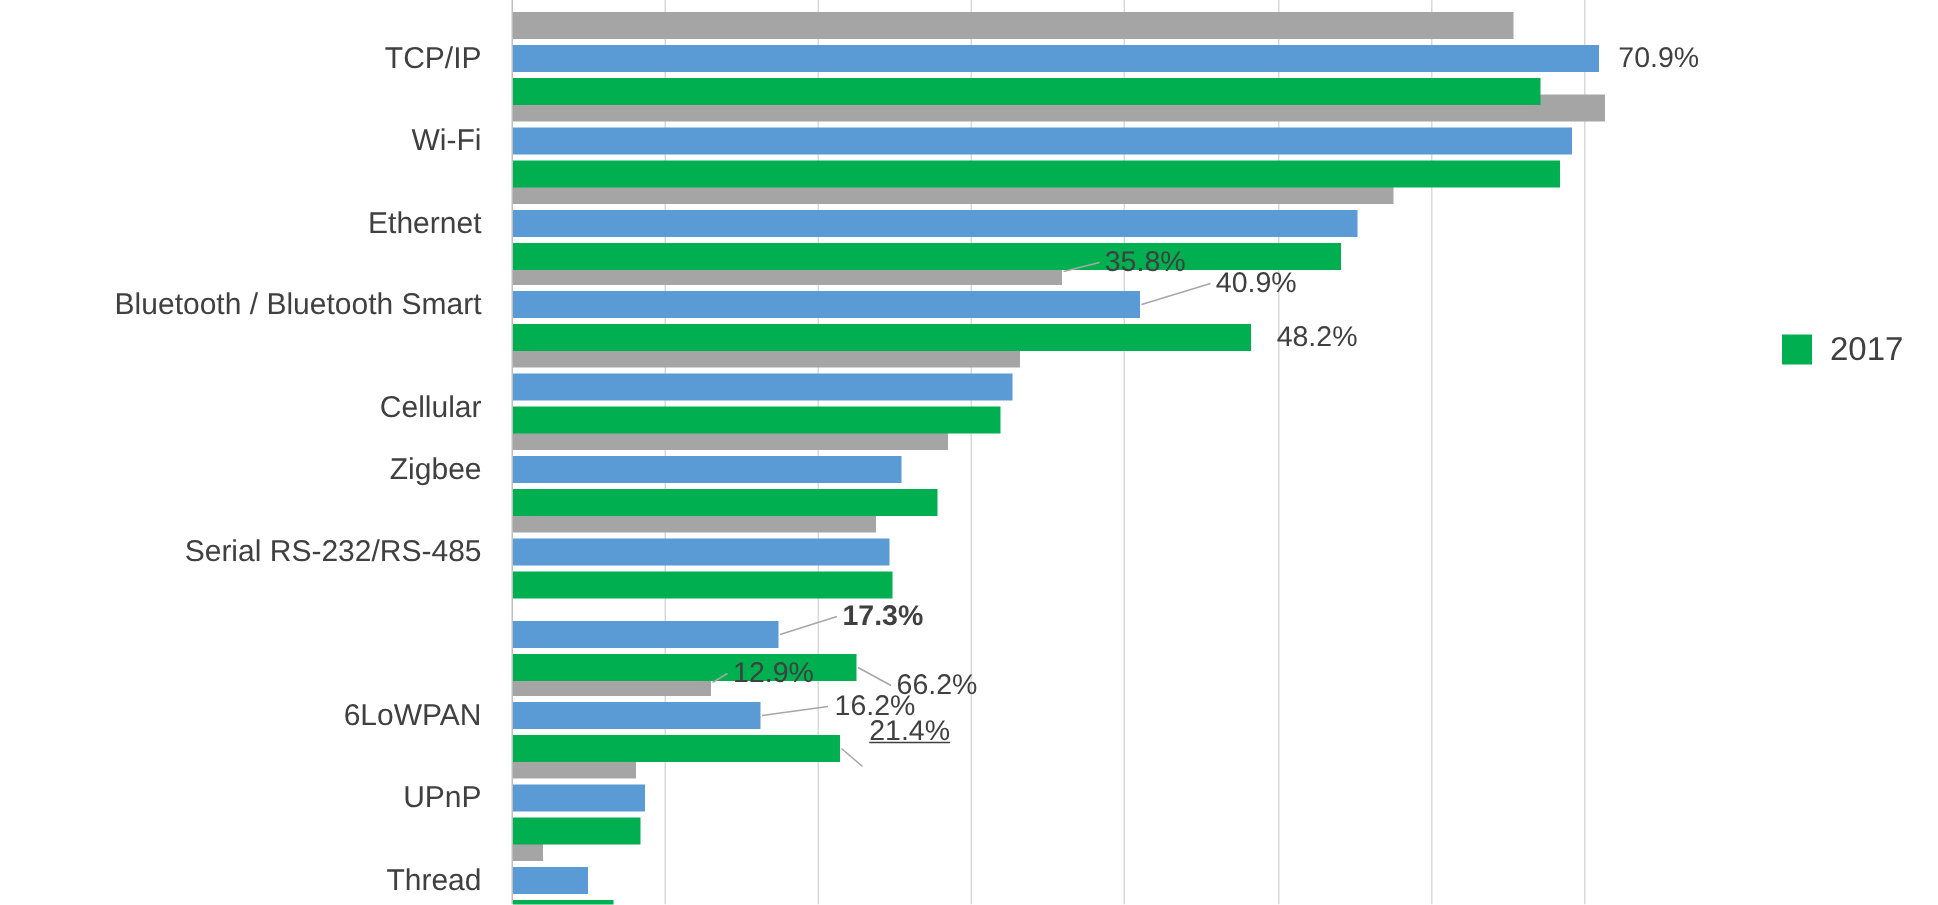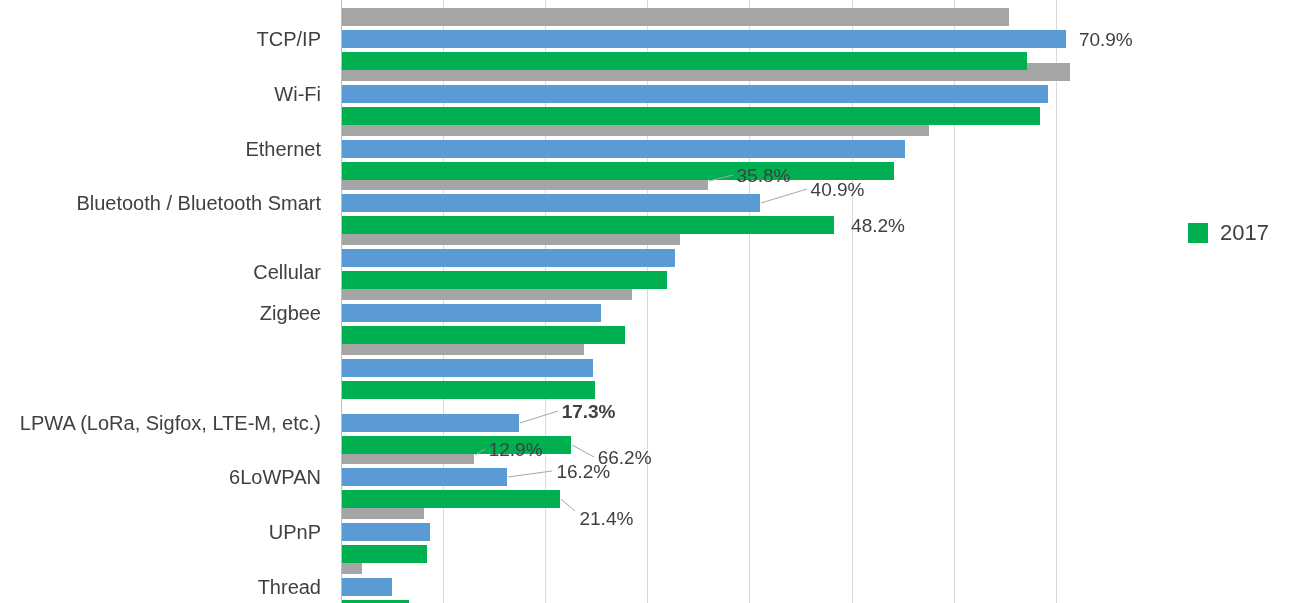--- a/index.html
+++ b/index.html
@@ -116,21 +116,21 @@
 
 <div id="chart-root">
 
   <div class="cat-labels">
       <div class="cat-label" style="top: 39px;">TCP/IP</div>
       <div class="cat-label" style="top: 93.8px;">Wi-Fi</div>
       <div class="cat-label" style="top: 148.6px;">Ethernet</div>
       <div class="cat-label" style="top: 203.4px;">Bluetooth / Bluetooth Smart</div>
       <div class="cat-label" style="top: 272px;">Cellular</div>
       <div class="cat-label" style="top: 313px;">Zigbee</div>
-      <div class="cat-label" style="top: 422.6px;">LPWA (LoRa, Sigfox, LTE-M, etc.)</div>
+      <div class="cat-label" style="top: 367.8px;">Serial RS-232/RS-485</div>
       <div class="cat-label" style="top: 477.4px;">6LoWPAN</div>
       <div class="cat-label" style="top: 532.2px;">UPnP</div>
       <div class="cat-label" style="top: 587px;">Thread</div>
     </div>
 
   <div class="plot">
     <div class="axis-line"></div>
   <div class="gridline" style="left: 102.1px;"></div>
       <div class="gridline" style="left: 204.2px;"></div>
       <div class="gridline" style="left: 306.3px;"></div>
@@ -189,21 +189,21 @@
         <line x1="0" y1="0" x2="22" y2="12"></line>
       </svg>
       <div class="dlabel" style="left: 147.709px; top: 449px;">12.9%</div>
       <svg class="leader" width="12" height="8" style="left: 133.709px; top: 449.4px;">
         <line x1="0" y1="6" x2="10" y2="0"></line>
       </svg>
       <div class="dlabel" style="left: 215.402px; top: 471.4px;">16.2%</div>
       <svg class="leader" width="46" height="8" style="left: 167.402px; top: 471.4px;">
         <line x1="0" y1="6" x2="44" y2="0"></line>
       </svg>
-      <div class="dlabel" style="left: 238.494px; top: 518px;">21.4%</div>
+      <div class="dlabel" style="left: 238.494px; top: 488px; text-decoration: underline;">21.4%</div>
       <svg class="leader" width="16" height="14" style="left: 220.494px; top: 499.4px;">
         <line x1="0" y1="0" x2="14" y2="12"></line>
       </svg>
     </div>
 
   <div class="legend">
       <div class="legend-item">
         <span class="legend-swatch" style="background: rgb(0, 176, 80);"></span>
         <span class="legend-text">2017</span>
       </div>

